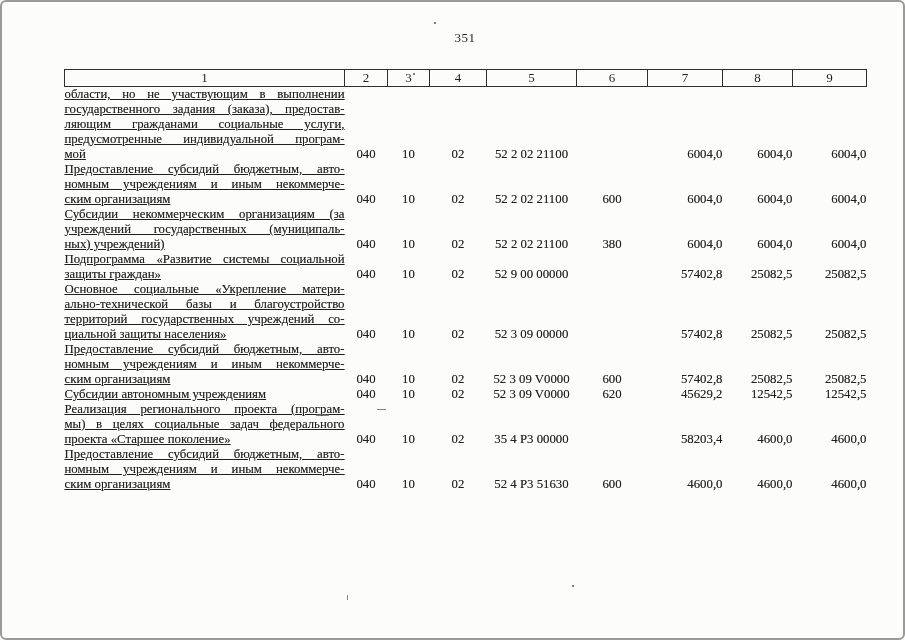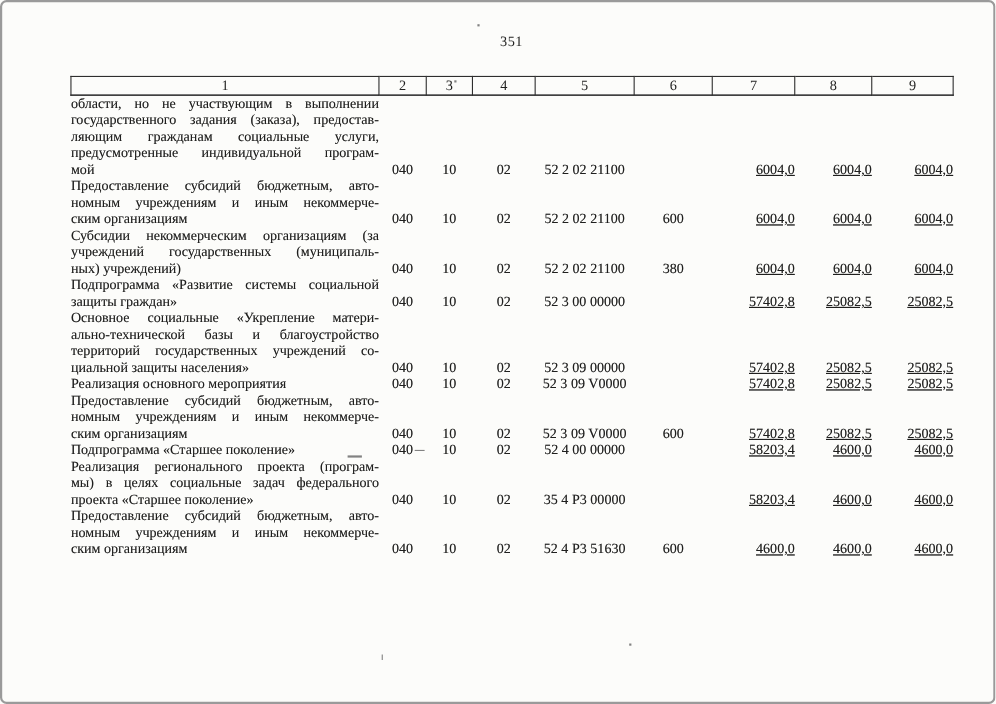--- a/index.html
+++ b/index.html
@@ -50,22 +50,22 @@
   }
   table.budget td{
     padding:0;
     vertical-align:bottom;
     font-size:12.8px;
     line-height:15px;
     text-shadow:0 0 0.4px rgba(20,20,20,0.45);
   }
   td.c-name{padding-left:6px;padding-right:2px;}
   td.c-mid{text-align:center;}
-  td.c-amt{text-align:right;padding-right:3px;text-decoration:underline;}
-  .ln{display:block;white-space:nowrap;}
+  td.c-amt{text-align:right;padding-right:3px;}
+  .ln{display:block;white-space:nowrap;text-decoration:underline;}
   .ln-j{text-align:justify;text-align-last:justify;}
   .artifact{position:absolute;background:var(--artifact);opacity:0.75;}
 </style>
 </head>
 <body>
 
 <div class="page-frame"></div>
 
 <div class="page-number">351</div>
 
@@ -92,21 +92,21 @@
       <th>7</th>
       <th>8</th>
       <th>9</th>
     </tr>
   </thead>
   <tbody>
       <tr>
     <td class="c-name">
           <div class="ln ln-j">области, но не участвующим в выполнении</div>
           <div class="ln ln-j">государственного задания (заказа), предостав-</div>
-          <div class="ln ln-j">ляющим гражданам социальные услуги,</div>
+          <div class="ln ln-j">ляющим гражданами социальные услуги,</div>
           <div class="ln ln-j">предусмотренные индивидуальной програм-</div>
           <div class="ln">мой</div>
         </td>
     <td class="c-mid">040</td>
     <td class="c-mid">10</td>
     <td class="c-mid">02</td>
     <td class="c-mid">52 2 02 21100</td>
     <td class="c-mid"></td>
     <td class="c-amt">6004,0</td>
     <td class="c-amt">6004,0</td>
@@ -143,21 +143,21 @@
     <td class="c-amt">6004,0</td>
   </tr>
       <tr>
     <td class="c-name">
           <div class="ln ln-j">Подпрограмма «Развитие системы социальной</div>
           <div class="ln">защиты граждан»</div>
         </td>
     <td class="c-mid">040</td>
     <td class="c-mid">10</td>
     <td class="c-mid">02</td>
-    <td class="c-mid">52 3 00 00000</td>
+    <td class="c-mid">52 9 00 00000</td>
     <td class="c-mid"></td>
     <td class="c-amt">57402,8</td>
     <td class="c-amt">25082,5</td>
     <td class="c-amt">25082,5</td>
   </tr>
       <tr>
     <td class="c-name">
           <div class="ln ln-j">Основное социальные «Укрепление матери-</div>
           <div class="ln ln-j">ально-технической базы и благоустройство</div>
           <div class="ln ln-j">территорий государственных учреждений со-</div>
@@ -167,58 +167,45 @@
     <td class="c-mid">10</td>
     <td class="c-mid">02</td>
     <td class="c-mid">52 3 09 00000</td>
     <td class="c-mid"></td>
     <td class="c-amt">57402,8</td>
     <td class="c-amt">25082,5</td>
     <td class="c-amt">25082,5</td>
   </tr>
       <tr>
     <td class="c-name">
-          <div class="ln">Реализация основного мероприятия</div>
-        </td>
-    <td class="c-mid">040</td>
-    <td class="c-mid">10</td>
-    <td class="c-mid">02</td>
-    <td class="c-mid">52 3 09 V0000</td>
-    <td class="c-mid"></td>
-    <td class="c-amt">57402,8</td>
-    <td class="c-amt">25082,5</td>
-    <td class="c-amt">25082,5</td>
-  </tr>
-      <tr>
-    <td class="c-name">
           <div class="ln ln-j">Предоставление субсидий бюджетным, авто-</div>
           <div class="ln ln-j">номным учреждениям и иным некоммерче-</div>
           <div class="ln">ским организациям</div>
         </td>
     <td class="c-mid">040</td>
     <td class="c-mid">10</td>
     <td class="c-mid">02</td>
     <td class="c-mid">52 3 09 V0000</td>
     <td class="c-mid">600</td>
     <td class="c-amt">57402,8</td>
     <td class="c-amt">25082,5</td>
     <td class="c-amt">25082,5</td>
   </tr>
       <tr>
     <td class="c-name">
-          <div class="ln">Подпрограмма «Старшее поколение»</div>
-        </td>
-    <td class="c-mid">040</td>
-    <td class="c-mid">10</td>
-    <td class="c-mid">02</td>
-    <td class="c-mid">52 4 00 00000</td>
-    <td class="c-mid"></td>
-    <td class="c-amt">58203,4</td>
-    <td class="c-amt">4600,0</td>
-    <td class="c-amt">4600,0</td>
+          <div class="ln">Субсидии автономным учреждениям</div>
+        </td>
+    <td class="c-mid">040</td>
+    <td class="c-mid">10</td>
+    <td class="c-mid">02</td>
+    <td class="c-mid">52 3 09 V0000</td>
+    <td class="c-mid">620</td>
+    <td class="c-amt">45629,2</td>
+    <td class="c-amt">12542,5</td>
+    <td class="c-amt">12542,5</td>
   </tr>
       <tr>
     <td class="c-name">
           <div class="ln ln-j">Реализация регионального проекта (програм-</div>
           <div class="ln ln-j">мы) в целях социальные задач федерального</div>
           <div class="ln">проекта «Старшее поколение»</div>
         </td>
     <td class="c-mid">040</td>
     <td class="c-mid">10</td>
     <td class="c-mid">02</td>

